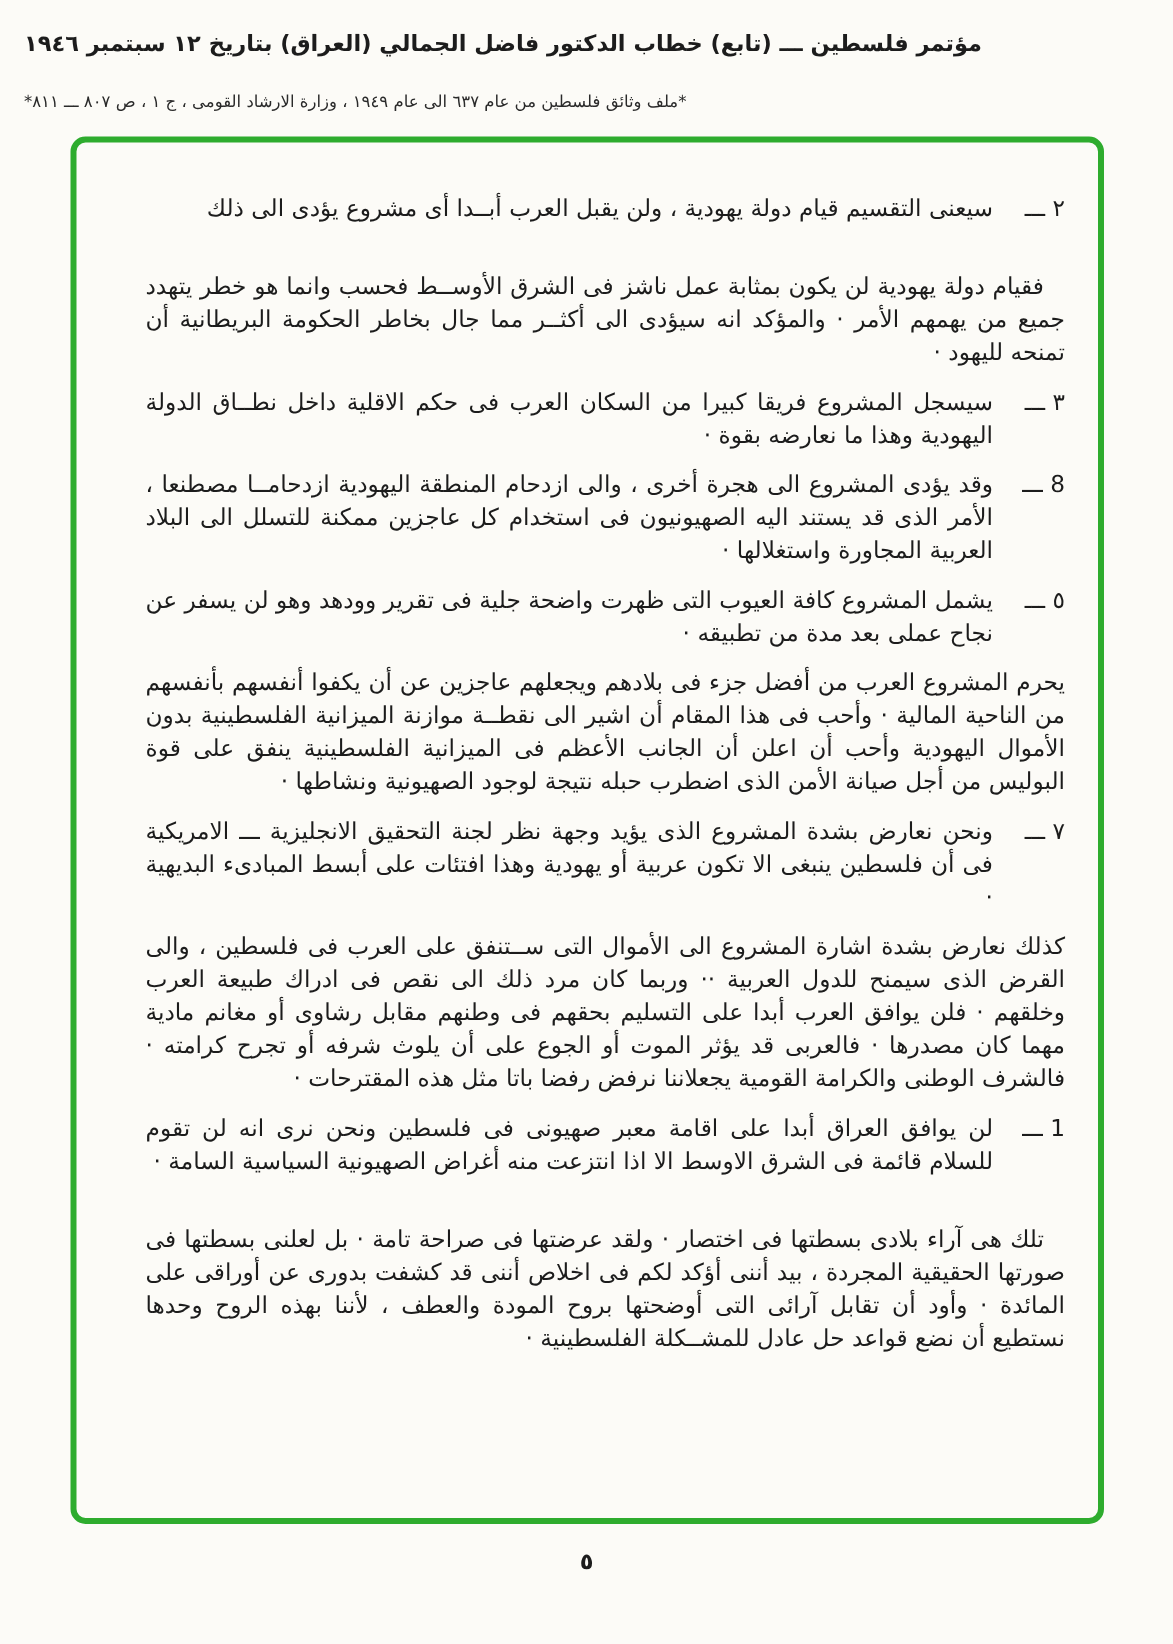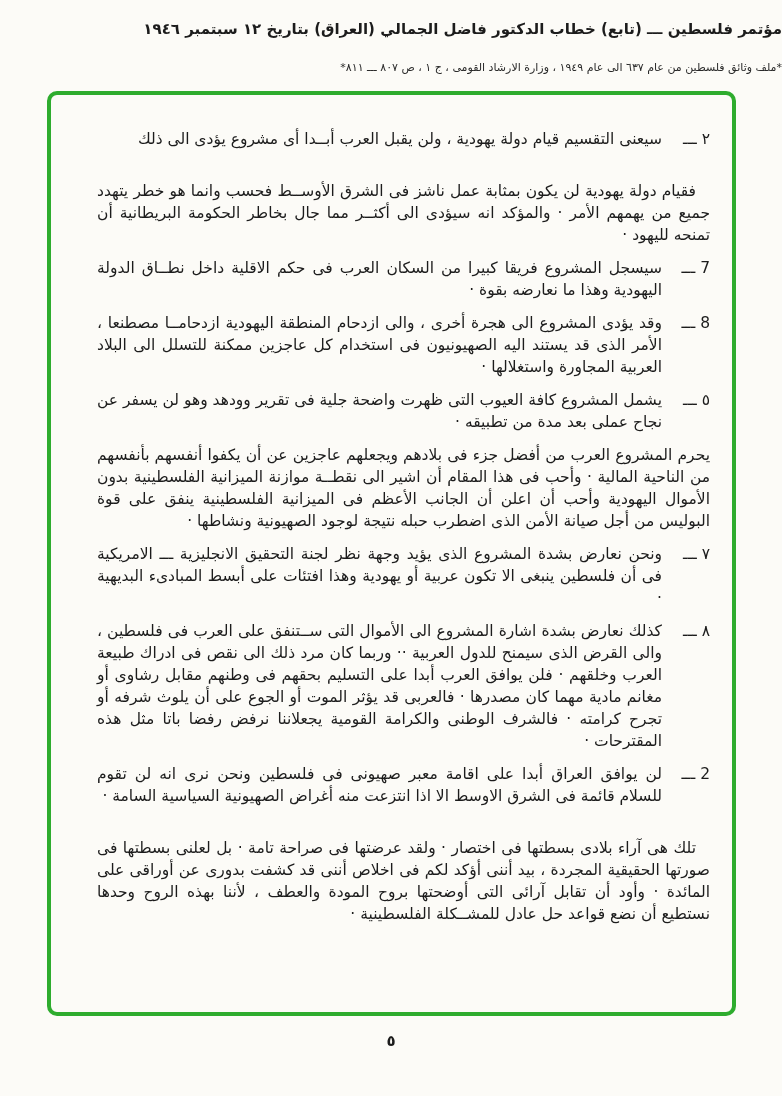--- a/index.html
+++ b/index.html
@@ -12,22 +12,22 @@
     width:782px;height:1096px;
     background:var(--color-paper);
     font-family:"DejaVu Sans",sans-serif;
     color:var(--color-ink);
     overflow:hidden;
   }
   .page{position:relative;width:782px;height:1096px;}
 
   
   .doc-header{
-    position:absolute;top:18px;left:0;right:0;
-    text-align:right;direction:rtl;
+    position:absolute;top:18px;left:16px;right:0;
+    text-align:left;direction:rtl;
   }
   .doc-title{
     font-size:15px;font-weight:bold;letter-spacing:0;
     line-height:22px;
   }
   .doc-source{
     margin-top:20px;
     font-size:11px;line-height:15px;color:#2a2a2a;
   }
 
@@ -84,21 +84,21 @@
       <div class="para numbered">
         <span class="marker">٢ ـــ</span>
         <span class="ptext">سيعنى التقسيم قيام دولة يهودية ، ولن يقبل العرب أبــدا أى مشروع يؤدى الى ذلك</span>
       </div>
 
       <div class="para plain">
         <span class="ptext">فقيام دولة يهودية لن يكون بمثابة عمل ناشز فى الشرق الأوســط فحسب وانما هو خطر يتهدد جميع من يهمهم الأمر · والمؤكد انه سيؤدى الى أكثــر مما جال بخاطر الحكومة البريطانية أن تمنحه لليهود ·</span>
       </div>
 
       <div class="para numbered">
-        <span class="marker">7 ـــ</span>
+        <span class="marker">٣ ـــ</span>
         <span class="ptext">سيسجل المشروع فريقا كبيرا من السكان العرب فى حكم الاقلية داخل نطــاق الدولة اليهودية وهذا ما نعارضه بقوة ·</span>
       </div>
 
       <div class="para numbered">
         <span class="marker">8 ـــ</span>
         <span class="ptext">وقد يؤدى المشروع الى هجرة أخرى ، والى ازدحام المنطقة اليهودية ازدحامــا مصطنعا ، الأمر الذى قد يستند اليه الصهيونيون فى استخدام كل عاجزين ممكنة للتسلل الى البلاد العربية المجاورة واستغلالها ·</span>
       </div>
 
       <div class="para numbered">
         <span class="marker">٥ ـــ</span>
@@ -108,26 +108,25 @@
       <div class="para numbered">
         <span class="ptext">يحرم المشروع العرب من أفضل جزء فى بلادهم ويجعلهم عاجزين عن أن يكفوا أنفسهم بأنفسهم من الناحية المالية · وأحب فى هذا المقام أن اشير الى نقطــة موازنة الميزانية الفلسطينية بدون الأموال اليهودية وأحب أن اعلن أن الجانب الأعظم فى الميزانية الفلسطينية ينفق على قوة البوليس من أجل صيانة الأمن الذى اضطرب حبله نتيجة لوجود الصهيونية ونشاطها ·</span>
       </div>
 
       <div class="para numbered">
         <span class="marker">٧ ـــ</span>
         <span class="ptext">ونحن نعارض بشدة المشروع الذى يؤيد وجهة نظر لجنة التحقيق الانجليزية ـــ الامريكية فى أن فلسطين ينبغى الا تكون عربية أو يهودية وهذا افتئات على أبسط المبادىء البديهية ·</span>
       </div>
 
       <div class="para numbered">
-        <span class="marker">٨ ـــ</span>
         <span class="ptext">كذلك نعارض بشدة اشارة المشروع الى الأموال التى ســتنفق على العرب فى فلسطين ، والى القرض الذى سيمنح للدول العربية ·· وربما كان مرد ذلك الى نقص فى ادراك طبيعة العرب وخلقهم · فلن يوافق العرب أبدا على التسليم بحقهم فى وطنهم مقابل رشاوى أو مغانم مادية مهما كان مصدرها · فالعربى قد يؤثر الموت أو الجوع على أن يلوث شرفه أو تجرح كرامته · فالشرف الوطنى والكرامة القومية يجعلاننا نرفض رفضا باتا مثل هذه المقترحات ·</span>
       </div>
 
       <div class="para numbered">
-        <span class="marker">2 ـــ</span>
+        <span class="marker">1 ـــ</span>
         <span class="ptext">لن يوافق العراق أبدا على اقامة معبر صهيونى فى فلسطين ونحن نرى انه لن تقوم للسلام قائمة فى الشرق الاوسط الا اذا انتزعت منه أغراض الصهيونية السياسية السامة ·</span>
       </div>
 
       <div class="para plain">
         <span class="ptext">تلك هى آراء بلادى بسطتها فى اختصار · ولقد عرضتها فى صراحة تامة · بل لعلنى بسطتها فى صورتها الحقيقية المجردة ، بيد أننى أؤكد لكم فى اخلاص أننى قد كشفت بدورى عن أوراقى على المائدة · وأود أن تقابل آرائى التى أوضحتها بروح المودة والعطف ، لأننا بهذه الروح وحدها نستطيع أن نضع قواعد حل عادل للمشــكلة الفلسطينية ·</span>
       </div>
 
     </div>
   </div>
 

